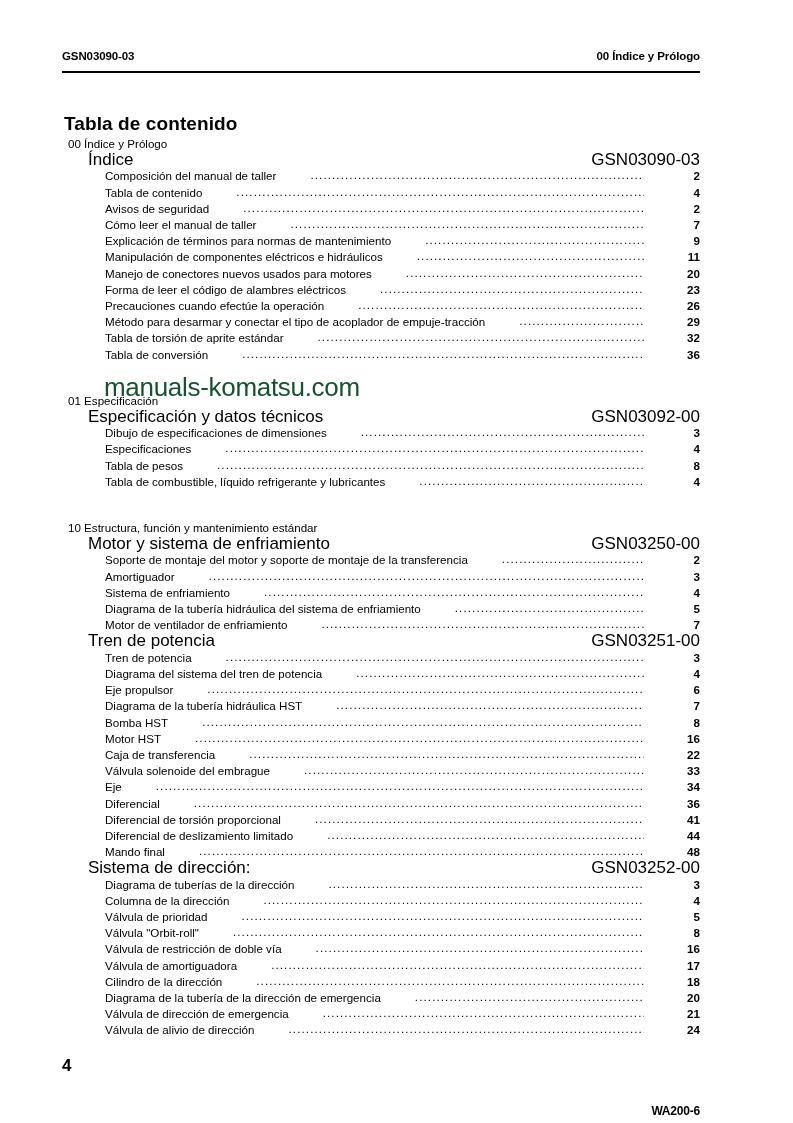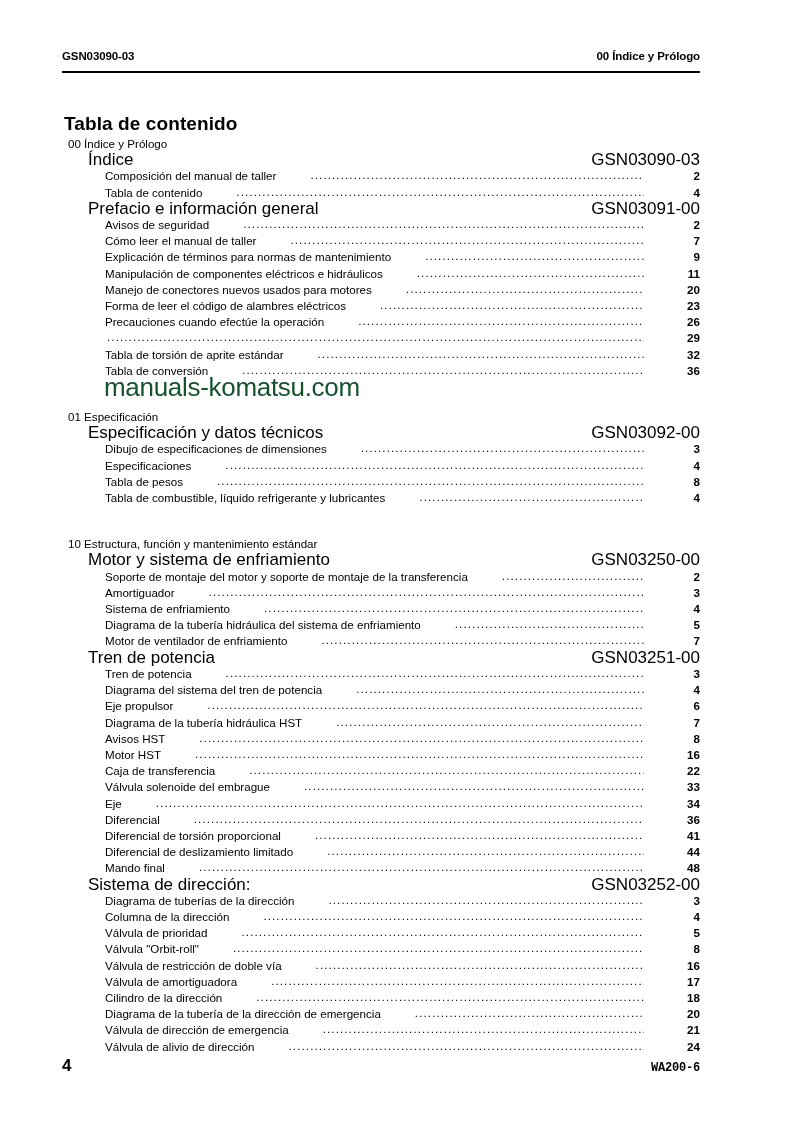--- a/index.html
+++ b/index.html
@@ -138,25 +138,24 @@
   .footer-page {
     position: absolute;
     left: 62px;
     top: 1056px;
     font-size: 17px;
     font-weight: bold;
   }
   .footer-model {
     position: absolute;
     right: 93px;
-    top: 1061px;
+    top: 1104px;
     font-size: 12px;
     font-weight: bold;
     letter-spacing: -0.2px;
-    font-family: Liberation Mono, monospace;
   }
 </style>
 </head>
 <body>
 
 <div class="page">
 
   <div class="page-header">
     <span>GSN03090-03</span>
     <span>00 Índice y Prólogo</span>
@@ -179,25 +178,20 @@
             <span class="e-dots">........................................................................................................................................................................................................</span>
             <span class="e-page">2</span>
           </div>
           <div class="entry">
             <span class="e-name">Tabla de contenido</span>
             <span class="e-dots">........................................................................................................................................................................................................</span>
             <span class="e-page">4</span>
           </div>
         </div>
         <div class="group">
-          <div class="group-head">
-            <span class="g-name">Prefacio e información general</span>
-            <span class="g-spacer"></span>
-            <span class="g-code">GSN03091-00</span>
-          </div>
           <div class="entry">
             <span class="e-name">Avisos de seguridad</span>
             <span class="e-dots">........................................................................................................................................................................................................</span>
             <span class="e-page">2</span>
           </div>
           <div class="entry">
             <span class="e-name">Cómo leer el manual de taller</span>
             <span class="e-dots">........................................................................................................................................................................................................</span>
             <span class="e-page">7</span>
           </div>
@@ -220,20 +214,21 @@
             <span class="e-name">Forma de leer el código de alambres eléctricos</span>
             <span class="e-dots">........................................................................................................................................................................................................</span>
             <span class="e-page">23</span>
           </div>
           <div class="entry">
             <span class="e-name">Precauciones cuando efectúe la operación</span>
             <span class="e-dots">........................................................................................................................................................................................................</span>
             <span class="e-page">26</span>
           </div>
           <div class="entry">
+            <span class="e-name">Método para desarmar y conectar el tipo de acoplador de empuje-tracción</span>
             <span class="e-dots">........................................................................................................................................................................................................</span>
             <span class="e-page">29</span>
           </div>
           <div class="entry">
             <span class="e-name">Tabla de torsión de aprite estándar</span>
             <span class="e-dots">........................................................................................................................................................................................................</span>
             <span class="e-page">32</span>
           </div>
           <div class="entry">
             <span class="e-name">Tabla de conversión</span>
@@ -326,21 +321,21 @@
             <span class="e-name">Eje propulsor</span>
             <span class="e-dots">........................................................................................................................................................................................................</span>
             <span class="e-page">6</span>
           </div>
           <div class="entry">
             <span class="e-name">Diagrama de la tubería hidráulica HST</span>
             <span class="e-dots">........................................................................................................................................................................................................</span>
             <span class="e-page">7</span>
           </div>
           <div class="entry">
-            <span class="e-name">Avisos HST</span>
+            <span class="e-name">Bomba HST</span>
             <span class="e-dots">........................................................................................................................................................................................................</span>
             <span class="e-page">8</span>
           </div>
           <div class="entry">
             <span class="e-name">Motor HST</span>
             <span class="e-dots">........................................................................................................................................................................................................</span>
             <span class="e-page">16</span>
           </div>
           <div class="entry">
             <span class="e-name">Caja de transferencia</span>

